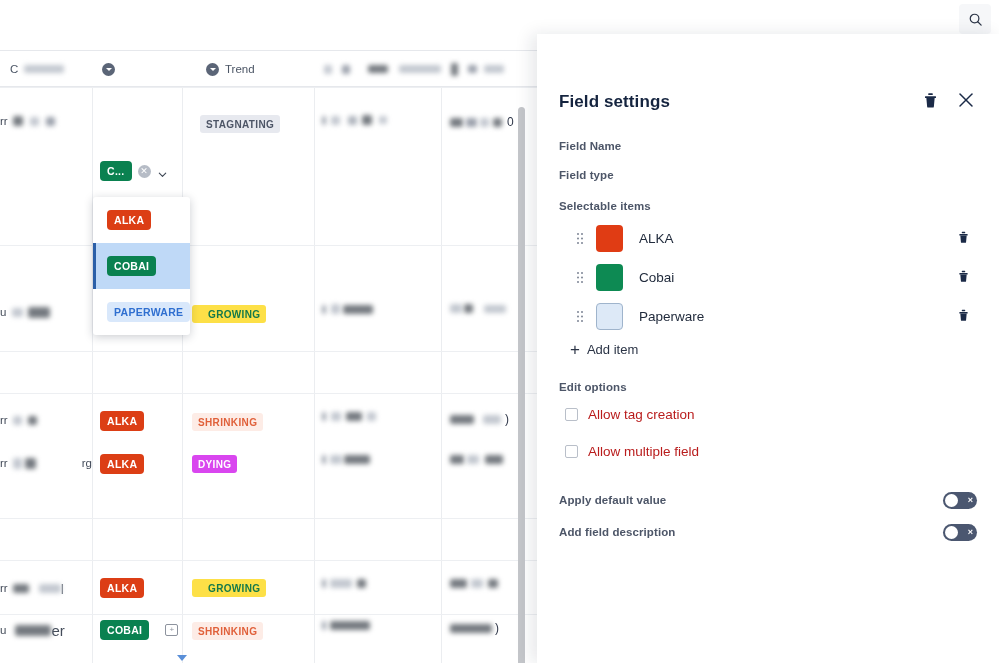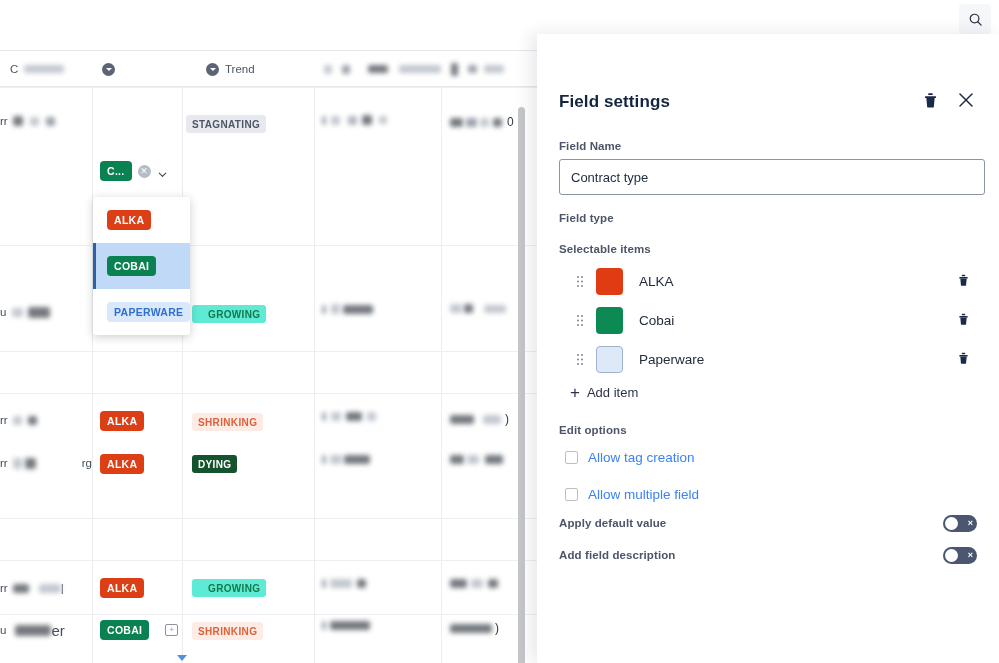--- a/index.html
+++ b/index.html
@@ -69,23 +69,23 @@
   .tag.alka{ background:#dc3e15; }
   .tag.cobai{ background:#0a8150; }
   .tag.paperware{ background:#d9e8fb; color:#2f6fd0; }
 
   .badge {
     display:inline-flex; align-items:center; height:18px; padding:0 6px;
     border-radius:3px; font-size:10px; font-weight:700; letter-spacing:.35px;
     white-space:nowrap;
   }
   .b-stagnating{ background:#e7e9ef; color:#4d5566; }
-  .b-growing{ background:#5eead4; color:#14794a;padding-left:16px; }
+  .b-growing{ background:#fde047; color:#14794a;padding-left:16px; }
   .b-shrinking{ background:#fdece6; color:#e0603a; }
-  .b-dying{ background:#14532d; color:#ffffff; }
+  .b-dying{ background:#d946ef; color:#ffffff; }
 
   
   .tagcell-edit{ display:flex; align-items:center; gap:6px; }
   .clear-ico{
     width:13px;height:13px;border-radius:50%;background:#b6bcc6;
     display:inline-flex;align-items:center;justify-content:center;
     color:#fff;font-size:9px;line-height:1;flex:none;
   }
   .chev{ width:11px;height:11px;flex:none; }
 
@@ -166,21 +166,21 @@
   .srm{ width:20px;display:flex;align-items:center;justify-content:center;flex:none; margin-right:4px; }
 
   .additem{
     display:flex; align-items:center; gap:7px; margin-left:11px; margin-top:5px;
     font-size:13px; color:#2b3446;
   }
   .plus{ font-size:17px; line-height:1; color:#2b3446; }
 
   .optrow{ display:flex; align-items:center; gap:10px; height:30px; margin-left:6px; }
   .cbox{ width:13px;height:13px;border:1px solid #b9bfc9;border-radius:2px;background:#fff;flex:none; }
-  .optlabel{ font-size:13.5px; color:#3b82f6; }
+  .optlabel{ font-size:13.5px; color:#b91c1c; }
 
   .togglerow{ display:flex; align-items:center; justify-content:space-between; height:28px; }
   .toggle{
     width:34px;height:17px;border-radius:9px;background:#4b5770;
     display:flex;align-items:center;justify-content:flex-end;
     padding:0 4px 0 2px; position:relative; flex:none;
   }
   .knob{ position:absolute; left:2px; top:2px; width:13px;height:13px;border-radius:50%;background:#fff; }
   .tx{ color:#fff; font-size:9px; line-height:1; font-weight:700; }
 </style>
@@ -248,21 +248,21 @@
     </div>
     <div class="cell tagcell-edit" style="left:100px;top:110px;">
       <span class="tag cobai">C...</span>
       <span class="clear-ico">✕</span>
       <span class="chev">
         <svg width="11" height="11" viewBox="0 0 12 12" fill="none">
           <path d="M2.5 4.5L6 8L9.5 4.5" stroke="#3d4654" stroke-width="1.2" stroke-linecap="round" stroke-linejoin="round"></path>
         </svg>
       </span>
     </div>
-    <div class="cell" style="left:186px;top:64px;">
+    <div class="cell" style="left:200px;top:64px;">
       <span class="badge b-stagnating">STAGNATING</span>
     </div>
     <div class="cell" style="left:322px;top:64px;">
       <span class="blur bl-a" style="width:4px;height:9px;"></span>
       <span class="blur bl-b" style="width:9px;height:9px;margin-left:5px;"></span>
       <span class="blur bl-d" style="width:9px;height:9px;margin-left:8px;"></span>
       <span class="blur bl-c" style="width:10px;height:10px;margin-left:5px;"></span>
       <span class="blur bl-b" style="width:8px;height:8px;margin-left:7px;"></span>
     </div>
     <div class="cell" style="left:450px;top:64px;">
@@ -422,21 +422,20 @@
               <line x1="3" y1="3" x2="15" y2="15" stroke="#1b2a47" stroke-width="1.5" stroke-linecap="round"></line>
               <line x1="15" y1="3" x2="3" y2="15" stroke="#1b2a47" stroke-width="1.5" stroke-linecap="round"></line>
             </svg>
           </span>
         </div>
       </div>
     </div>
 
     <div style="margin-top:27px;">
       <div class="flabel">Field Name</div>
-      <input class="finput" style="margin-top: 7px;" value="Contract type">
     </div>
 
     <div style="margin-top:17px;">
       <div class="flabel">Field type</div>
     </div>
 
     <div style="margin-top:19px;">
       <div class="flabel">Selectable items</div>
 
       <div class="sitem" style="margin-top:7px;">
@@ -522,21 +521,21 @@
       <div class="optrow" style="margin-top:6px;">
         <span class="cbox"></span>
         <span class="optlabel">Allow tag creation</span>
       </div>
       <div class="optrow" style="margin-top:7px;">
         <span class="cbox"></span>
         <span class="optlabel">Allow multiple field</span>
       </div>
     </div>
 
-    <div style="">
+    <div style="margin-top:20px;">
       <div class="togglerow">
         <span class="flabel">Apply default value</span>
         <span class="toggle">
           <span class="knob"></span>
           <span class="tx">×</span>
         </span>
       </div>
       <div class="togglerow" style="margin-top:4px;">
         <span class="flabel">Add field description</span>
         <span class="toggle">

